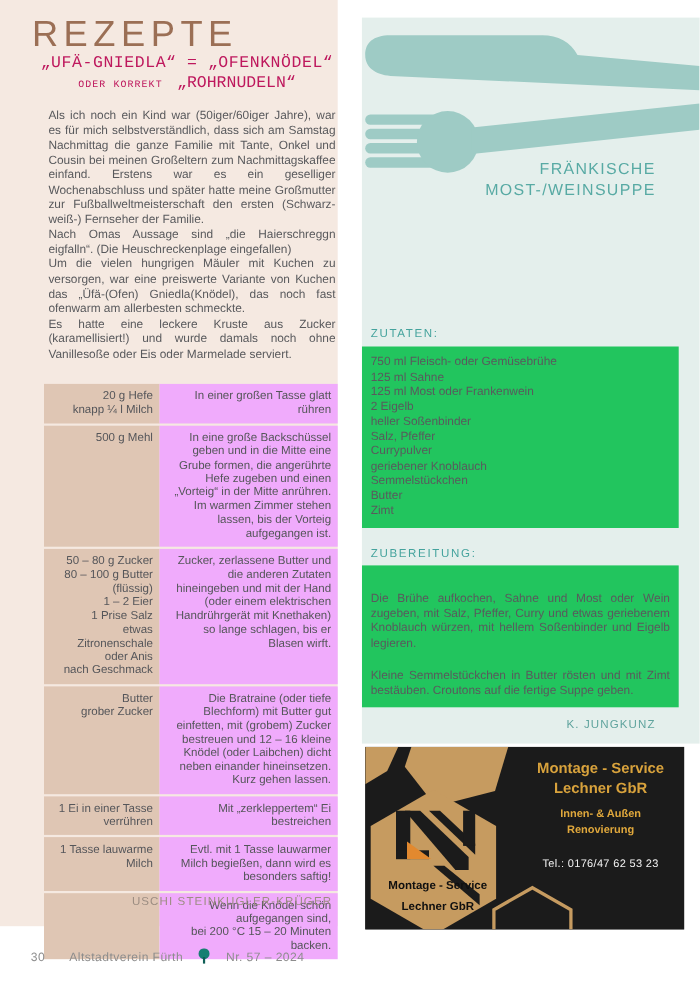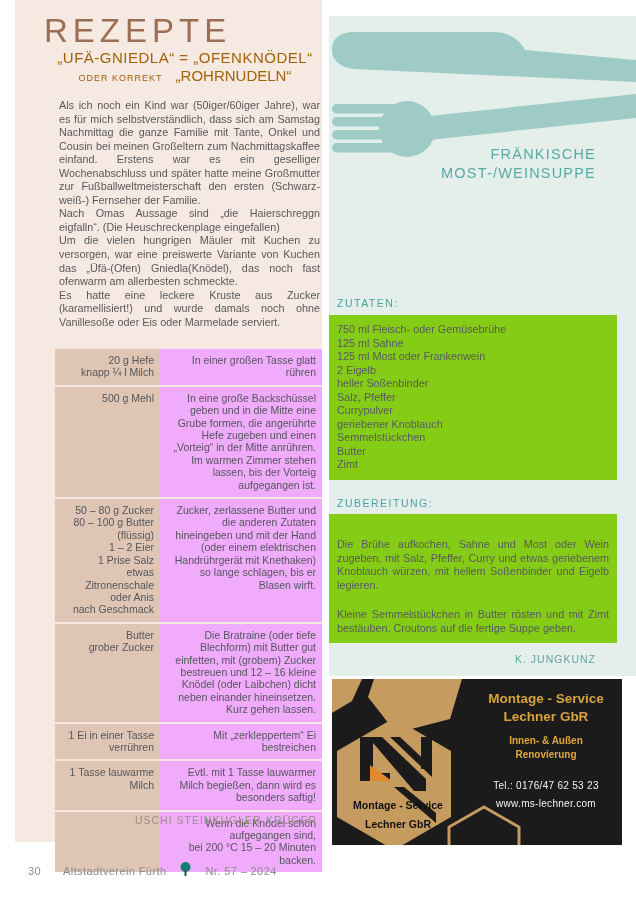--- a/index.html
+++ b/index.html
@@ -3,30 +3,30 @@
 <meta charset="utf-8">
 <style>
   html,body { margin:0; padding:0; }
   body {
     width:636px; height:900px; position:relative; background:#ffffff;
     font-family:"Liberation Sans","DejaVu Sans",sans-serif;
     -webkit-font-smoothing:antialiased;
   }
   
   .left-panel {
-    position:absolute; left:15px; top:0; width:307px; height:842px;
+    position:absolute; left:0; top:0; width:307px; height:842px;
     background:#f5e9e1;
   }
   .recipe-title {
     position:absolute; top:12px; left:29px;
     font-size:33px; font-weight:200; letter-spacing:5px; color:#9b6f55;
   }
   .recipe-subtitle {
     position:absolute; top:49px; left:0; width:340px; text-align:center;
-    color:#a16207; line-height:18px;
+    color:#be185d; line-height:18px;font-family:Liberation Mono, monospace;
   }
   .subtitle-line1 { font-size:15px; letter-spacing:0.5px; white-space:nowrap; }
   .subtitle-line2 { font-size:15px; }
   .subtitle-prefix { font-size:9px; letter-spacing:1px; margin-right:13px; }
   .body-text {
     position:absolute; top:99px; left:44px; width:261px;
     font-size:10.8px; line-height:13.55px; color:#58595c;
     text-align:justify; hyphens:auto;
   }
   .body-text p { margin:0; }
@@ -58,21 +58,21 @@
     position:absolute; top:182px; left:8px; width:280px;
     font-size:10.8px; line-height:13.2px; color:#595a5d; text-align:justify; hyphens:auto;
   }
   .section-label {
     position:absolute; left:8px;
     font-size:10.5px; letter-spacing:1.5px; color:#45a39d;
   }
   .label-zutaten { top:281px; }
   .label-zubereitung { top:481px; }
   .teal-box {
-    position:absolute; left:0; width:272px; background:#84cc16;
+    position:absolute; left:0; width:272px; background:#22c55e;
     padding:8px; font-size:10.8px; line-height:13.5px; color:#595a5d;
   }
   .box-ingredients { top:299px; }
   .box-steps { top:498px; text-align:justify; hyphens:auto; }
   .box-steps p { margin:16px 0 13px 0; }
   .box-steps p:last-child { margin-bottom:0; }
   .soup-signature {
     position:absolute; top:637px; right:40px;
     font-size:10.5px; letter-spacing:1px; color:#5fa39d;
   }
@@ -231,21 +231,20 @@
   </svg>
   <div class="hex-caption hex-caption1">Montage - Service</div>
   <div class="hex-caption hex-caption2">Lechner GbR</div>
   <div class="ad-right">
     <div class="ad-title">Montage - Service</div>
     <div class="ad-title">Lechner GbR</div>
     <div class="ad-sub ad-sub-first">Innen- &amp; Außen</div>
     <div class="ad-sub">Renovierung</div>
     <div class="ad-contact">
       <div>Tel.: 0176/47 62 53 23</div>
-      <div>www.ms-lechner.com</div>
     </div>
   </div>
 </div>
 
 <div class="footer">
   <span class="page-num">30</span>
   <span class="org">Altstadtverein Fürth</span>
   <span class="tree">
     <svg width="11" height="15" viewBox="0 0 11 15">
       <circle cx="5.5" cy="5" r="5" fill="#177f72"></circle>

